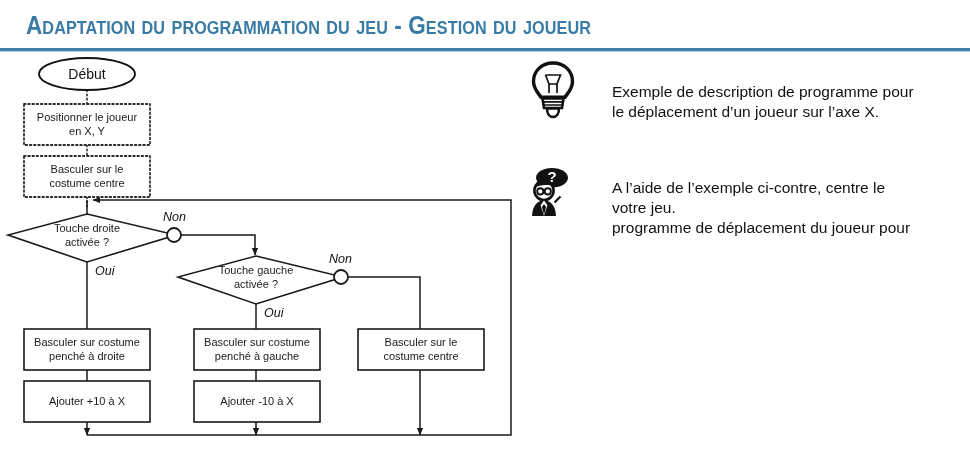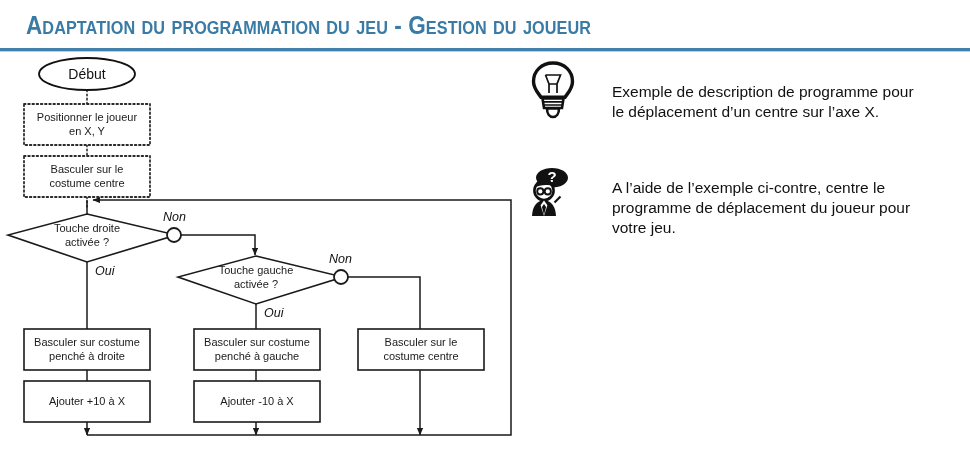--- a/index.html
+++ b/index.html
@@ -272,21 +272,21 @@
         <path d="M17.5,15 L32.5,15 L29,24 L29,33 M21,24 L21,33 M17.5,15 L21,24 L29,24 L32.5,15" fill="none" stroke="#111111" stroke-width="1.7"></path>
 
         <path d="M14.5,38.5 L35.5,38.5 L34,48 L16,48 Z" fill="#ffffff" stroke="#111111" stroke-width="2.6"></path>
         <path d="M14.9,41.8 L35.1,41.8 M15.4,45 L34.6,45" fill="none" stroke="#111111" stroke-width="1.7"></path>
 
         <path d="M19,48.5 C19,54 21.5,57 25,57 C28.5,57 31,54 31,48.5 Z" fill="#ffffff" stroke="#111111" stroke-width="2.6"></path>
       </svg>
     </div>
     <div class="note-body">
       <div>Exemple de description de programme pour</div>
-      <div>le déplacement d’un centre sur l’axe X.</div>
+      <div>le déplacement d’un joueur sur l’axe X.</div>
     </div>
   </div>
 
   <div class="note" id="note-question">
     <div class="note-icon">
       <svg width="52" height="56" viewBox="0 0 52 56" aria-hidden="true">
 
         <path d="M24,2 C33,2 40,6.3 40,11.8 C40,17.3 33,21.6 24,21.6
                  C21.8,21.6 19.7,21.3 17.9,20.8 L11,24.6 L13.6,19
                  C10.2,17.1 8,14.6 8,11.8 C8,6.3 15,2 24,2 Z" fill="#111111"></path>
@@ -304,18 +304,18 @@
         <path d="M16,34 C9,34.8 4.5,39.8 4,50 L28,50 C27.5,39.8 23,34.8 16,34 Z" fill="#111111"></path>
 
         <path d="M16,34.6 L12.6,39.2 L16,50 L19.4,39.2 Z" fill="#ffffff"></path>
         <path d="M16,38 L13.9,41 L16,49 L18.1,41 Z" fill="#111111"></path>
 
         <path d="M26.5,36.5 C29.5,33.5 31.5,31.5 32.5,30.5" stroke="#111111" stroke-width="2.2" fill="none"></path>
       </svg>
     </div>
     <div class="note-body">
       <div>A l’aide de l’exemple ci-contre, centre le</div>
+      <div>votre jeu.</div>
       <div>programme de déplacement du joueur pour</div>
-      <div>votre jeu.</div>
     </div>
   </div>
 
 </div>
 
 </body></html>

